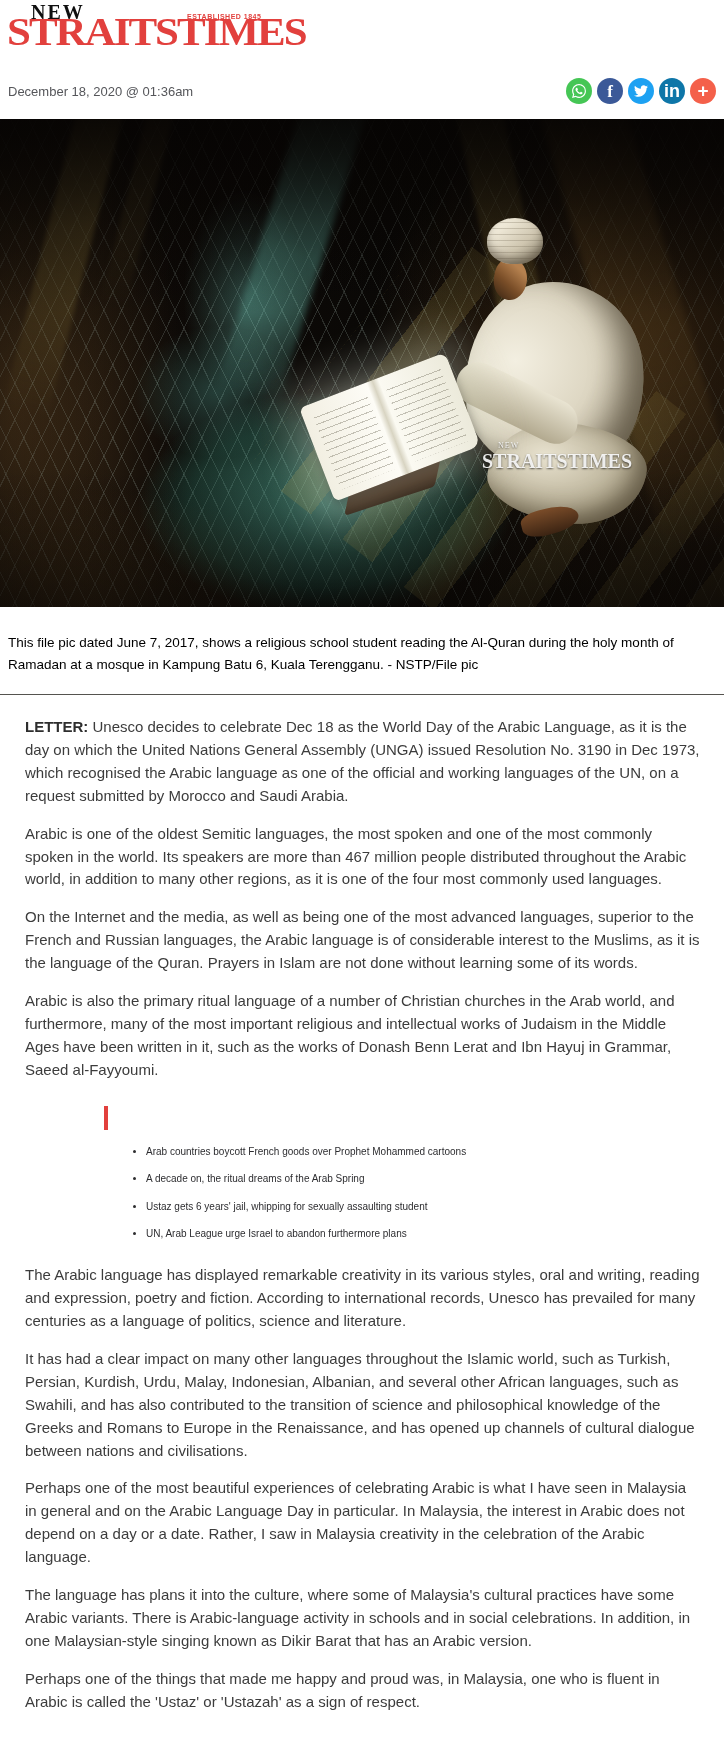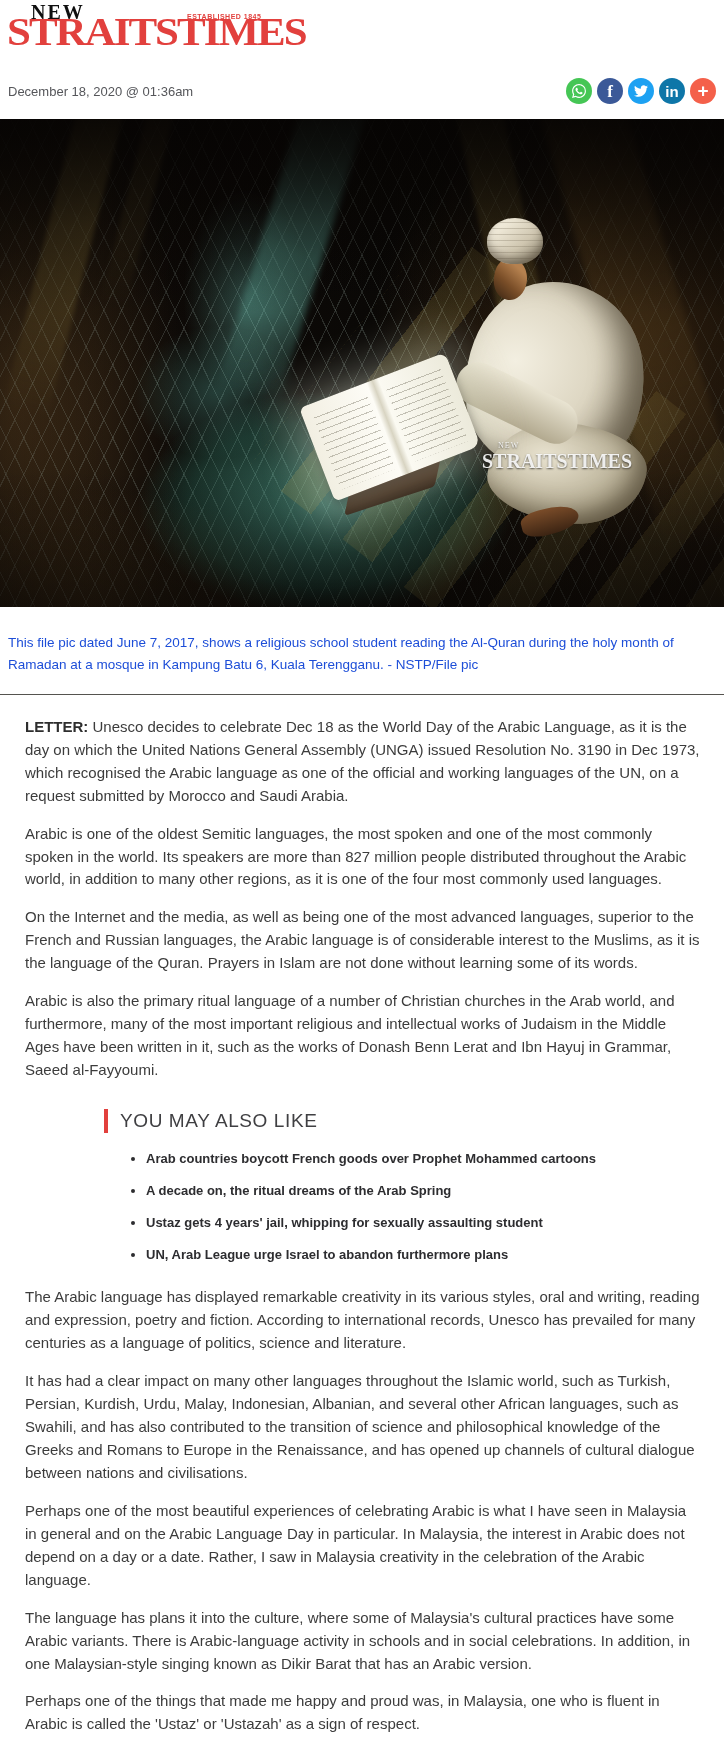--- a/index.html
+++ b/index.html
@@ -22,21 +22,21 @@
               color:#23252f; letter-spacing:-0.2px; }
   .meta-row { display:flex; justify-content:space-between; align-items:center;
               margin:14px 8px 0 8px; height:28px; }
   .pub-date { font-size:13px; color:#55565a; }
   .share-row { display:flex; gap:5px; }
   .share-btn { width:26px; height:26px; border-radius:50%; border:none; padding:0;
                display:flex; align-items:center; justify-content:center; cursor:pointer;
                color:#fff; }
   .share-btn svg { width:14px; height:14px; fill:#fff; }
   .glyph-f  { font-family:"Liberation Serif", serif; font-weight:bold; font-size:17px; margin-top:2px; }
-  .glyph-in { font-weight:bold; font-size:15px; }
+  .glyph-in { font-weight:bold; font-size:18px; }
   .glyph-plus { font-weight:bold; font-size:19px; line-height:1; margin-top:-2px; }
 
   
   .photo { position:relative; width:724px; height:488px; margin-top:14px;
            background:#0c0907; overflow:hidden; }
   .photo * { position:absolute; }
   .ph-base { inset:0;
     background:
       radial-gradient(ellipse 420px 320px at 92% 42%, rgba(125,82,36,0.40), transparent 70%),
       radial-gradient(ellipse 240px 520px at 2% 58%, rgba(118,82,40,0.45), transparent 70%),
@@ -103,35 +103,35 @@
   .book::before { left:10px; } .book::after { right:10px; }
   .book-stand { left:346px; top:346px; width:95px; height:34px;
     transform:rotate(-18deg) skewX(-30deg); border-radius:4px;
     background:linear-gradient(#58351b,#241307); }
   .wm { left:482px; top:322px; color:rgba(250,250,250,0.92);
         font-family:"Liberation Serif", serif; text-shadow:0 1px 2px rgba(0,0,0,0.6); }
   .wm .wm-new { position:static; display:block; font-size:8px; letter-spacing:1px; margin-left:16px; }
   .wm .wm-main { position:static; font-weight:bold; font-size:20px; letter-spacing:0; white-space:nowrap; }
 
   
-  .caption { padding:11px 12px 0 8px; font-size:13.5px; line-height:1.68; color:#1d4ed8; }
+  .caption { padding:11px 12px 0 8px; font-size:13.5px; line-height:1.68; color:#000000; }
   .divider { border:none; border-top:1px solid #55534f; margin:17px 0 0 0; }
 
   
   .article-body { padding:6px 24px 0 25px; font-size:15px; line-height:1.53; color:#3c3c3c; }
   .article-body p { margin:15px 0 0 0; }
   .p-label { font-weight:bold; color:#2e2e2e; }
 
   
   .related { margin:24px 0 22px 79px; }
   .rel-head { display:flex; align-items:center; gap:12px; }
   .rel-bar { width:4px; height:24px; }
   .rel-title { font-size:19px; color:#3f3f42; letter-spacing:0.6px; }
   .related ul { margin:15px 0 0 0; padding-left:42px; }
-  .related li { margin-bottom:13px; font-size:13px; line-height:1.45; font-weight:bold;
+  .related li { margin-bottom:13px; font-size:10px; line-height:1.45; font-weight:normal;
                 color:#2d2d30; cursor:pointer; }
 </style>
 </head>
 <body>
 
 <div class="page">
 
   <div class="masthead">
     <span class="mh-new">NEW</span>
     <span class="mh-main" style="color: rgb(226, 64, 61);">STRAITSTIMES</span>
@@ -191,33 +191,32 @@
   </div>
 
   <p class="caption">This file pic dated June 7, 2017, shows a religious school student reading the Al-Quran during the holy month of Ramadan at a mosque in Kampung Batu 6, Kuala Terengganu. - NSTP/File pic</p>
   <hr class="divider">
 
   <div class="article-body">
     <p>
       <span class="p-label">LETTER:</span>
       <span>Unesco decides to celebrate Dec 18 as the World Day of the Arabic Language, as it is the day on which the United Nations General Assembly (UNGA) issued Resolution No. 3190 in Dec 1973, which recognised the Arabic language as one of the official and working languages of the UN, on a request submitted by Morocco and Saudi Arabia.</span>
     </p>
-    <p>Arabic is one of the oldest Semitic languages, the most spoken and one of the most commonly spoken in the world. Its speakers are more than 827 million people distributed throughout the Arabic world, in addition to many other regions, as it is one of the four most commonly used languages.</p>
+    <p>Arabic is one of the oldest Semitic languages, the most spoken and one of the most commonly spoken in the world. Its speakers are more than 467 million people distributed throughout the Arabic world, in addition to many other regions, as it is one of the four most commonly used languages.</p>
     <p>On the Internet and the media, as well as being one of the most advanced languages, superior to the French and Russian languages, the Arabic language is of considerable interest to the Muslims, as it is the language of the Quran. Prayers in Islam are not done without learning some of its words.</p>
     <p>Arabic is also the primary ritual language of a number of Christian churches in the Arab world, and furthermore, many of the most important religious and intellectual works of Judaism in the Middle Ages have been written in it, such as the works of Donash Benn Lerat and Ibn Hayuj in Grammar, Saeed al-Fayyoumi.</p>
 
     <div class="related">
       <div class="rel-head">
         <span class="rel-bar" style="background: rgb(226, 64, 61);"></span>
-        <span class="rel-title">YOU MAY ALSO LIKE</span>
       </div>
       <ul>
         <li>Arab countries boycott French goods over Prophet Mohammed cartoons</li>
         <li>A decade on, the ritual dreams of the Arab Spring</li>
-        <li>Ustaz gets 4 years' jail, whipping for sexually assaulting student</li>
+        <li>Ustaz gets 6 years' jail, whipping for sexually assaulting student</li>
         <li>UN, Arab League urge Israel to abandon furthermore plans</li>
       </ul>
     </div>
 
     <p>The Arabic language has displayed remarkable creativity in its various styles, oral and writing, reading and expression, poetry and fiction. According to international records, Unesco has prevailed for many centuries as a language of politics, science and literature.</p>
     <p>It has had a clear impact on many other languages throughout the Islamic world, such as Turkish, Persian, Kurdish, Urdu, Malay, Indonesian, Albanian, and several other African languages, such as Swahili, and has also contributed to the transition of science and philosophical knowledge of the Greeks and Romans to Europe in the Renaissance, and has opened up channels of cultural dialogue between nations and civilisations.</p>
     <p>Perhaps one of the most beautiful experiences of celebrating Arabic is what I have seen in Malaysia in general and on the Arabic Language Day in particular. In Malaysia, the interest in Arabic does not depend on a day or a date. Rather, I saw in Malaysia creativity in the celebration of the Arabic language.</p>
     <p>The language has plans it into the culture, where some of Malaysia's cultural practices have some Arabic variants. There is Arabic-language activity in schools and in social celebrations. In addition, in one Malaysian-style singing known as Dikir Barat that has an Arabic version.</p>
     <p>Perhaps one of the things that made me happy and proud was, in Malaysia, one who is fluent in Arabic is called the 'Ustaz' or 'Ustazah' as a sign of respect.</p>
 

